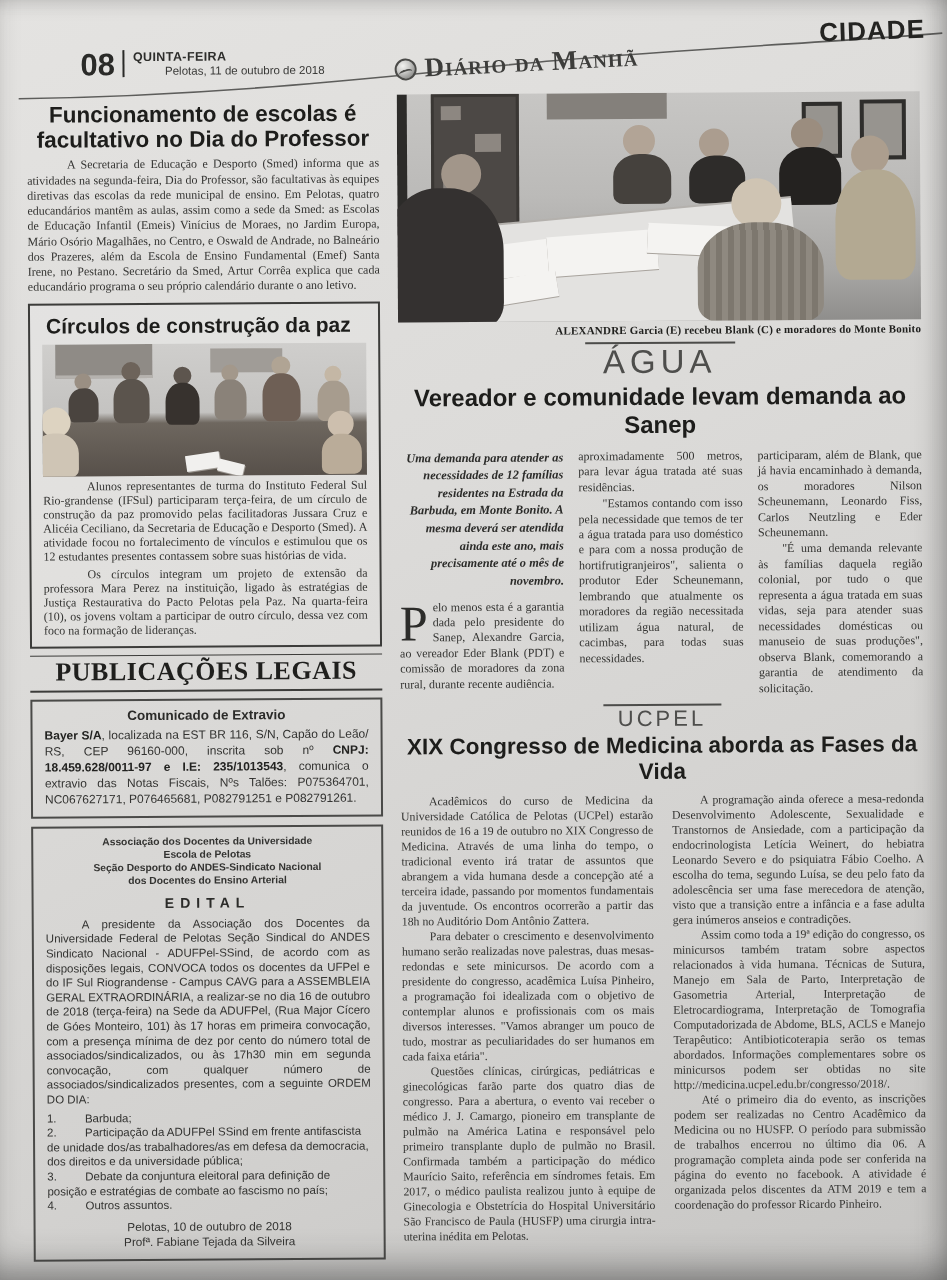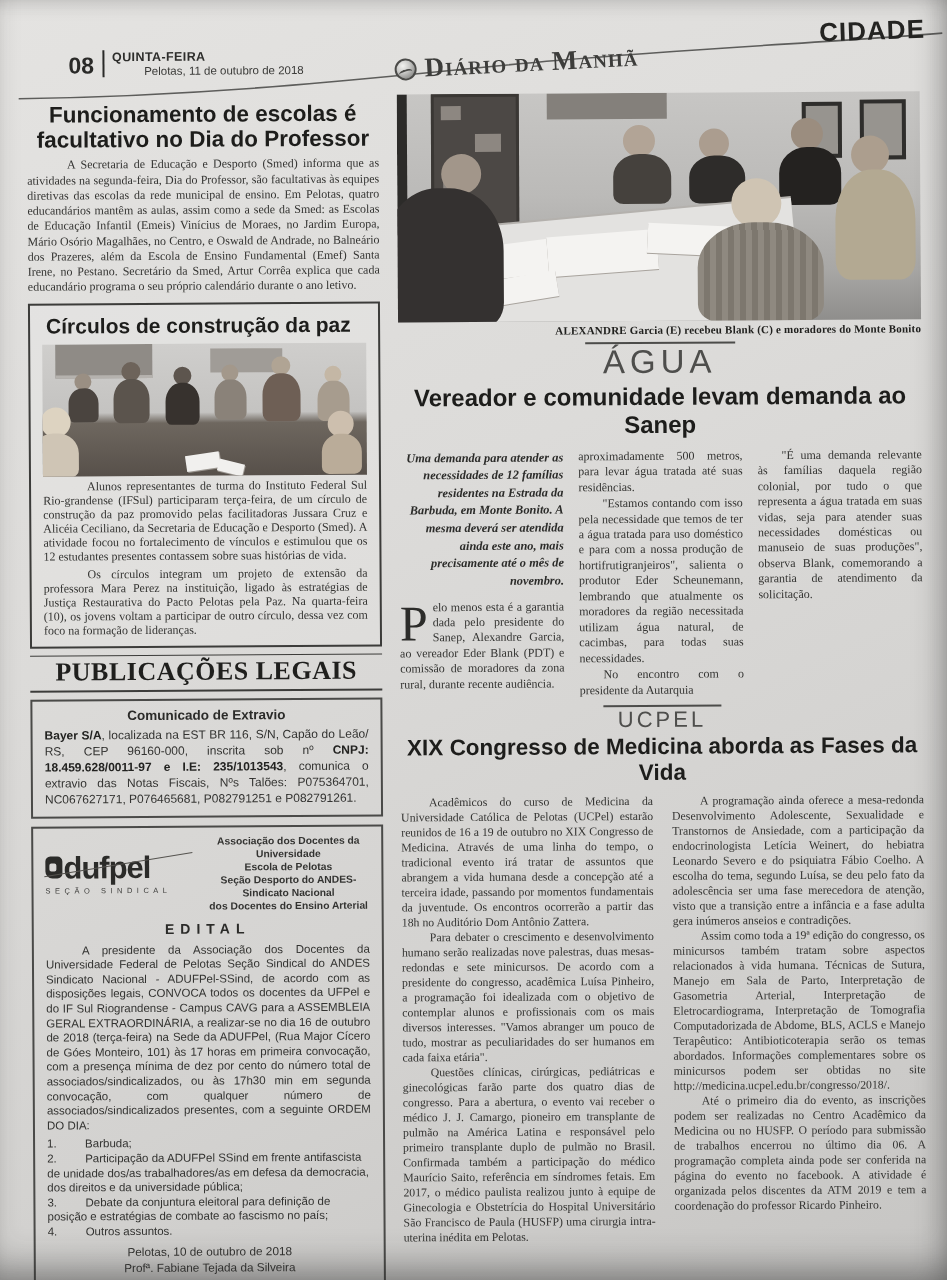--- a/index.html
+++ b/index.html
@@ -8,21 +8,21 @@
   .sheet { position:relative; width:947px; height:1280px; overflow:hidden;
     background:linear-gradient(155deg,#e4e3e1 0%, #dcdbd9 40%, #d3d2d0 70%, #c6c5c3 100%); }
   .sheet::after { content:""; position:absolute; inset:0; pointer-events:none;
     box-shadow: inset 0 -30px 35px -18px rgba(40,40,40,.45), inset -22px 0 28px -16px rgba(60,60,60,.35), inset 0 14px 18px -12px rgba(90,90,90,.25); }
   .inner { position:absolute; inset:0; transform:rotate(-0.35deg); }
 
   
   .hdr { position:relative; height:94px; }
   .swoosh { position:absolute; left:0; top:0; width:947px; height:100px; }
   .pagenum-block { position:absolute; left:72px; top:48px; display:flex; align-items:flex-start; gap:8px; }
-  .pagenum { font-family:"Liberation Sans",sans-serif; font-weight:bold; font-size:23px; line-height:30px; color:#2a2a28; }
+  .pagenum { font-family:"Liberation Sans",sans-serif; font-weight:bold; font-size:31px; line-height:30px; color:#2a2a28;margin-left:12px; }
   .pn-right { border-left:2px solid #2a2a28; padding-left:8px; font-family:"Liberation Sans",sans-serif; }
   .pn-weekday { font-weight:bold; font-size:12.5px; letter-spacing:.4px; color:#2d2d2b; }
   .pn-date { font-size:11.5px; color:#3a3a38; margin-top:1px;padding-left:32px; }
   .masthead { position:absolute; left:398px; top:48px; display:flex; align-items:center; gap:8px; transform:rotate(-2.6deg); }
   .globe { width:22px; height:22px; border-radius:50%; border:2px solid #4a4a48;
     background:radial-gradient(circle at 35% 30%, #f2f2f0 0%, #c9c9c7 40%, #6f6f6d 100%); position:relative; }
   .globe::after { content:""; position:absolute; left:2px; top:9px; width:14px; height:5px; border-radius:50%;
     border-top:2px solid #4a4a48; transform:rotate(-14deg); }
   .masthead-title { font-family:"Liberation Serif",serif; font-variant:small-caps; font-weight:bold;
     font-size:27px; letter-spacing:1px; color:#3d3d3b; }
@@ -185,28 +185,20 @@
 
         <div class="legals-title">PUBLICAÇÕES LEGAIS</div>
 
         <div class="extravio">
           <h3>Comunicado de Extravio</h3>
           <p><b>Bayer S/A</b><span>, localizada na EST BR 116, S/N, Capão do Leão/ RS, CEP 96160-000, inscrita sob nº </span><b>CNPJ: 18.459.628/0011-97 e I.E: 235/1013543</b><span>, comunica o extravio das Notas Fiscais, Nºs Talões: P075364701, NC067627171, P076465681, P082791251 e P082791261.</span></p>
         </div>
 
         <div class="edital-box">
           <div class="logo-row">
-            <div class="adufpel">
-              <div class="adufpel-word">
-                  <span class="adufpel-a"></span>
-                  <span>dufpel</span>
-                </div>
-              <div class="adufpel-slash"></div>
-              <div class="adufpel-sub">SEÇÃO SINDICAL</div>
-            </div>
             <div class="org-lines">
               <div>Associação dos Docentes da Universidade</div>
               <div>Escola de Pelotas</div>
               <div>Seção Desporto do ANDES-Sindicato Nacional</div>
               <div>dos Docentes do Ensino Arterial</div>
             </div>
           </div>
           <div class="edital-title">EDITAL</div>
           <p class="edital-body">A presidente da Associação dos Docentes da Universidade Federal de Pelotas Seção Sindical do ANDES Sindicato Nacional - ADUFPel-SSind, de acordo com as disposições legais, CONVOCA todos os docentes da UFPel e do IF Sul Riograndense - Campus CAVG para a ASSEMBLEIA GERAL EXTRAORDINÁRIA, a realizar-se no dia 16 de outubro de 2018 (terça-feira) na Sede da ADUFPel, (Rua Major Cícero de Góes Monteiro, 101) às 17 horas em primeira convocação, com a presença mínima de dez por cento do número total de associados/sindicalizados, ou às 17h30 min em segunda convocação, com qualquer número de associados/sindicalizados presentes, com a seguinte ORDEM DO DIA:</p>
           <div class="edital-list">
@@ -271,23 +263,23 @@
           <div class="kicker agua-kicker">ÁGUA</div>
           <div class="headline agua-headline">Vereador e comunidade levam demanda ao Sanep</div>
           <div class="agua-cols">
             <div class="agua-col">
               <div class="lead">Uma demanda para atender as necessidades de 12 famílias residentes na Estrada da Barbuda, em Monte Bonito. A mesma deverá ser atendida ainda este ano, mais precisamente até o mês de novembro.</div>
               <p><span class="dropcap">P</span><span>elo menos esta é a garantia dada pelo presidente do Sanep, Alexandre Garcia, ao vereador Eder Blank (PDT) e comissão de moradores da zona rural, durante recente audiência.</span></p>
             </div>
             <div class="agua-col">
               <p>aproximadamente 500 metros, para levar água tratada até suas residências.</p>
               <p class="ind">"Estamos contando com isso pela necessidade que temos de ter a água tratada para uso doméstico e para com a nossa produção de hortifrutigranjeiros", salienta o produtor Eder Scheunemann, lembrando que atualmente os moradores da região necessitada utilizam água natural, de cacimbas, para todas suas necessidades.</p>
-              <p class="ind">No encontro com o presidente da Autarquia</p>
             </div>
             <div class="agua-col">
+              <p>participaram, além de Blank, que já havia encaminhado à demanda, os moradores Nilson Scheunemann, Leonardo Fiss, Carlos Neutzling e Eder Scheunemann.</p>
               <p class="ind">"É uma demanda relevante às famílias daquela região colonial, por tudo o que representa a água tratada em suas vidas, seja para atender suas necessidades domésticas ou manuseio de suas produções", observa Blank, comemorando a garantia de atendimento da solicitação.</p>
             </div>
           </div>
         </div>
 
         <div style="margin-top:7px">
           <div class="kicker-rule" style="width:118px"></div>
           <div class="kicker ucpel-kicker">UCPEL</div>
           <div class="headline ucpel-headline">XIX Congresso de Medicina aborda as Fases da Vida</div>
           <div class="ucpel-cols">

